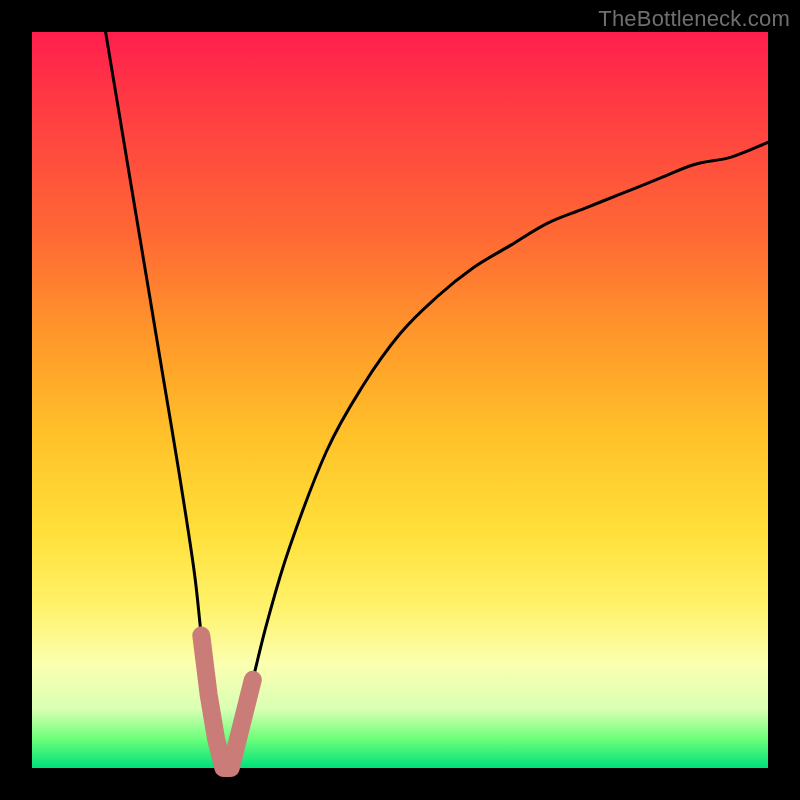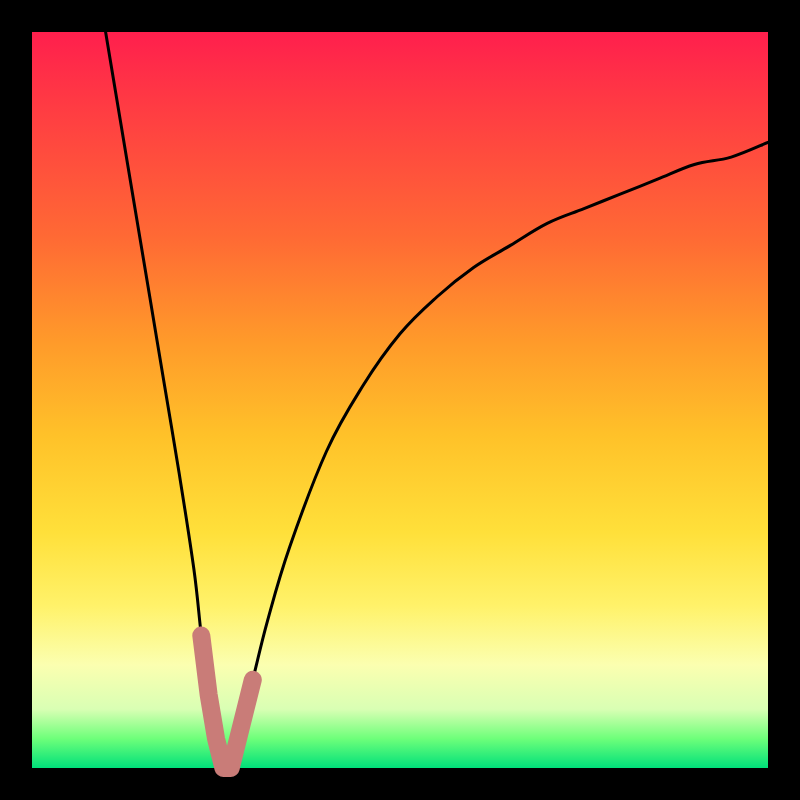--- a/index.html
+++ b/index.html
@@ -57,20 +57,21 @@
     width: 736px;
     height: 736px;
     overflow: visible;
   }
 </style>
 </head>
 <body>
 
 <div class="frame">
 
+  <div class="watermark">TheBottleneck.com</div>
 
   <div class="plot-area">
     <svg class="curve" viewBox="0 0 736 736">
       <path id="main-curve" fill="none" stroke="#000000" stroke-width="3" stroke-linecap="round" stroke-linejoin="round" d="M 73.6 0.0 C 76.2 15.9, 83.0 56.5, 88.3 88.3 C 93.6 120.1, 97.7 144.8, 103.0 176.6 C 108.3 208.4, 112.5 233.2, 117.8 265.0 C 123.1 296.8, 127.2 321.5, 132.5 353.3 C 137.8 385.1, 141.9 408.5, 147.2 441.6 C 152.5 474.7, 157.9 508.1, 161.9 537.3 C 165.9 566.4, 166.6 581.0, 169.3 603.5 C 171.9 626.0, 174.0 643.9, 176.6 662.4 C 179.3 680.9, 181.4 693.3, 184.0 706.6 C 186.6 719.8, 188.7 730.7, 191.4 736.0 C 194.0 741.3, 196.1 741.3, 198.7 736.0 C 201.4 730.7, 202.1 722.5, 206.1 706.6 C 210.1 690.7, 215.5 668.9, 220.8 647.7 C 226.1 626.5, 228.9 612.6, 235.5 588.8 C 242.1 565.0, 247.0 545.7, 257.6 515.2 C 268.2 484.7, 281.2 448.7, 294.4 419.5 C 307.6 390.4, 318.0 374.5, 331.2 353.3 C 344.4 332.1, 354.8 317.7, 368.0 301.8 C 381.2 285.9, 391.6 276.9, 404.8 265.0 C 418.0 253.0, 428.4 244.8, 441.6 235.5 C 454.8 226.2, 465.2 221.4, 478.4 213.4 C 491.6 205.5, 502.0 198.0, 515.2 191.4 C 528.4 184.7, 538.8 181.9, 552.0 176.6 C 565.2 171.3, 575.6 167.2, 588.8 161.9 C 602.0 156.6, 612.4 152.5, 625.6 147.2 C 638.8 141.9, 649.2 136.5, 662.4 132.5 C 675.6 128.5, 686.0 129.1, 699.2 125.1 C 712.4 121.1, 729.4 113.0, 736.0 110.4"></path>
       <path id="marker-path" fill="none" stroke="#c97c78" stroke-width="18" stroke-linecap="round" stroke-linejoin="round" d="M 169.3 603.5 L 176.6 662.4 L 184.0 706.6 L 191.4 736.0 L 198.7 736.0 L 206.1 706.6 L 220.8 647.7"></path>
     </svg>
   </div>
 
 </div>
 

